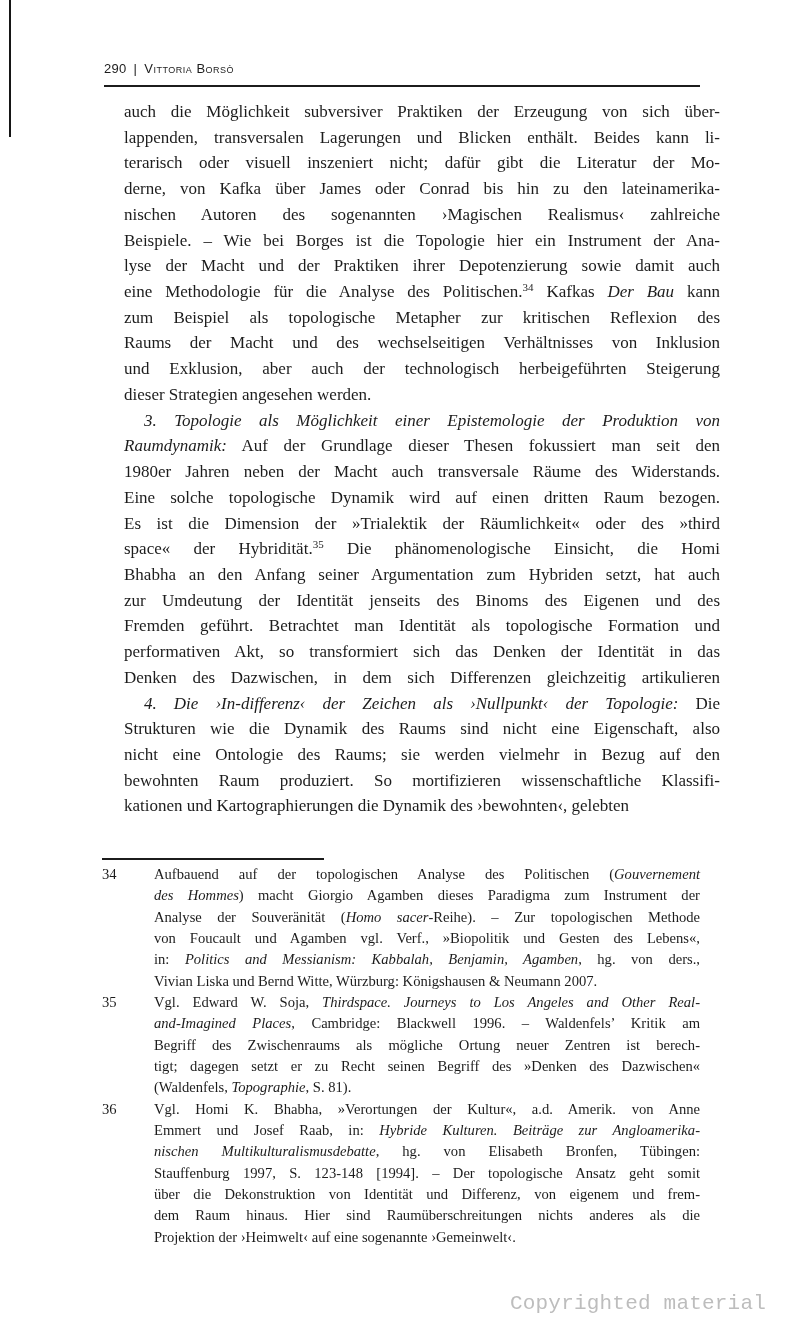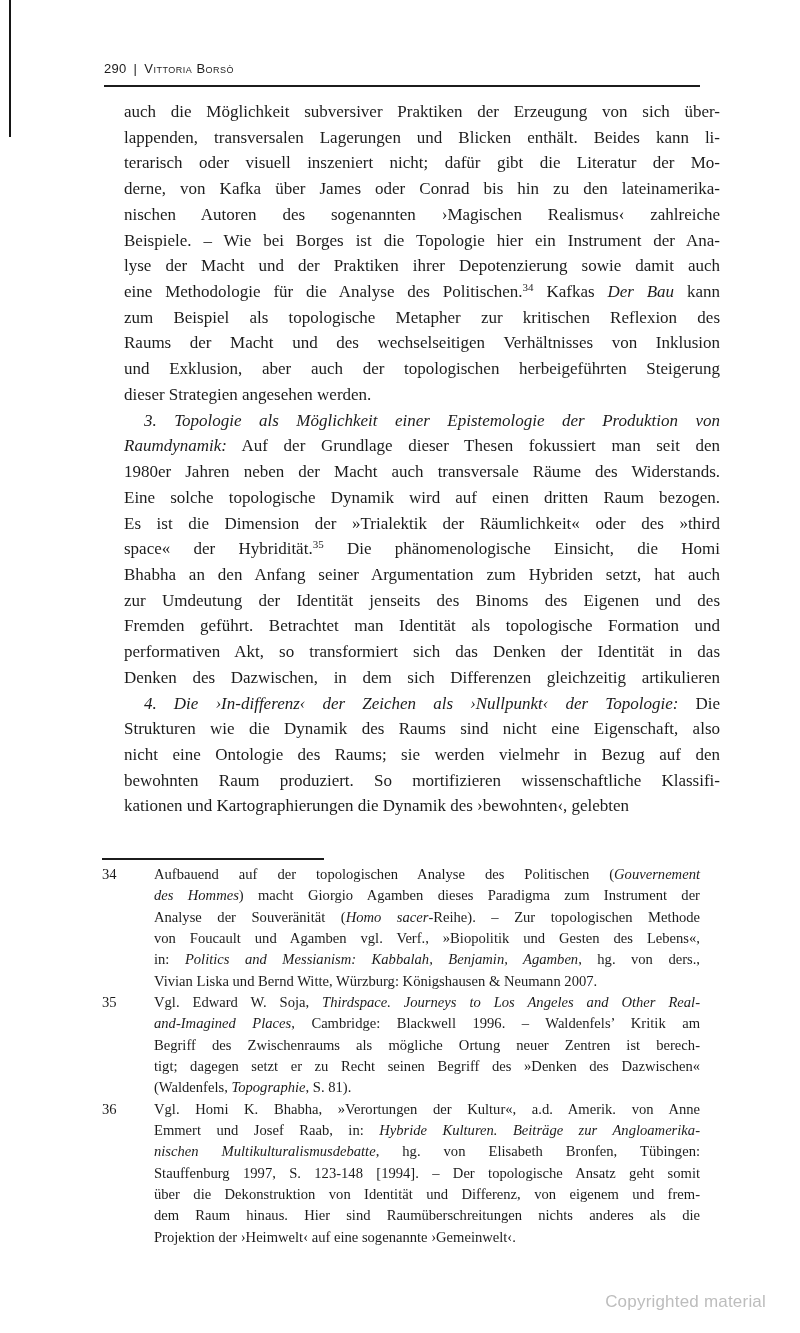--- a/index.html
+++ b/index.html
@@ -45,22 +45,22 @@
   .footnotes{
     position:absolute;left:102px;top:864px;width:598px;
     font-size:14.6px;line-height:21.33px;
   }
   .footnote{position:relative;}
   .fn-num{position:absolute;left:0;top:0;}
   .fn-lines{margin-left:52px;}
   
   .watermark{
     position:absolute;right:34px;top:1292px;
-    font-family:Liberation Sans, sans-serif;
-    font-size:17px;color:#bdbdbd;letter-spacing:.2px;
+    font-family:Liberation Mono, monospace;
+    font-size:21px;color:#bdbdbd;letter-spacing:.2px;
   }
 </style>
 </head>
 <body>
 
 <div class="page">
 
   <div class="scan-artifact"></div>
 
   <div class="running-header">
@@ -72,21 +72,21 @@
         <div class="tline"><span>auch die Möglichkeit subversiver Praktiken der Erzeugung von sich über-</span></div>
         <div class="tline"><span>lappenden, transversalen Lagerungen und Blicken enthält. Beides kann li-</span></div>
         <div class="tline"><span>terarisch oder visuell inszeniert nicht; dafür gibt die Literatur der Mo-</span></div>
         <div class="tline"><span>derne, von Kafka über James oder Conrad bis hin zu den lateinamerika-</span></div>
         <div class="tline"><span>nischen Autoren des sogenannten ›Magischen Realismus‹ zahlreiche</span></div>
         <div class="tline"><span>Beispiele. – Wie bei Borges ist die Topologie hier ein Instrument der Ana-</span></div>
         <div class="tline"><span>lyse der Macht und der Praktiken ihrer Depotenzierung sowie damit auch</span></div>
         <div class="tline"><span>eine Methodologie für die Analyse des Politischen.</span><span class="sup">34</span><span> Kafkas </span><span class="it">Der Bau</span><span> kann</span></div>
         <div class="tline"><span>zum Beispiel als topologische Metapher zur kritischen Reflexion des</span></div>
         <div class="tline"><span>Raums der Macht und des wechselseitigen Verhältnisses von Inklusion</span></div>
-        <div class="tline"><span>und Exklusion, aber auch der topologischen herbeigeführten Steigerung</span></div>
+        <div class="tline"><span>und Exklusion, aber auch der technologisch herbeigeführten Steigerung</span></div>
         <div class="tline last"><span>dieser Strategien angesehen werden.</span></div>
       </div>
       <div>
         <div class="tline" style="padding-left: 20px;"><span class="it">3. Topologie als Möglichkeit einer Epistemologie der Produktion von</span></div>
         <div class="tline"><span class="it">Raumdynamik:</span><span> Auf der Grundlage dieser Thesen fokussiert man seit den</span></div>
         <div class="tline"><span>1980er Jahren neben der Macht auch transversale Räume des Widerstands.</span></div>
         <div class="tline"><span>Eine solche topologische Dynamik wird auf einen dritten Raum bezogen.</span></div>
         <div class="tline"><span>Es ist die Dimension der »Trialektik der Räumlichkeit« oder des »third</span></div>
         <div class="tline"><span>space« der Hybridität.</span><span class="sup">35</span><span> Die phänomenologische Einsicht, die Homi</span></div>
         <div class="tline"><span>Bhabha an den Anfang seiner Argumentation zum Hybriden setzt, hat auch</span></div>

